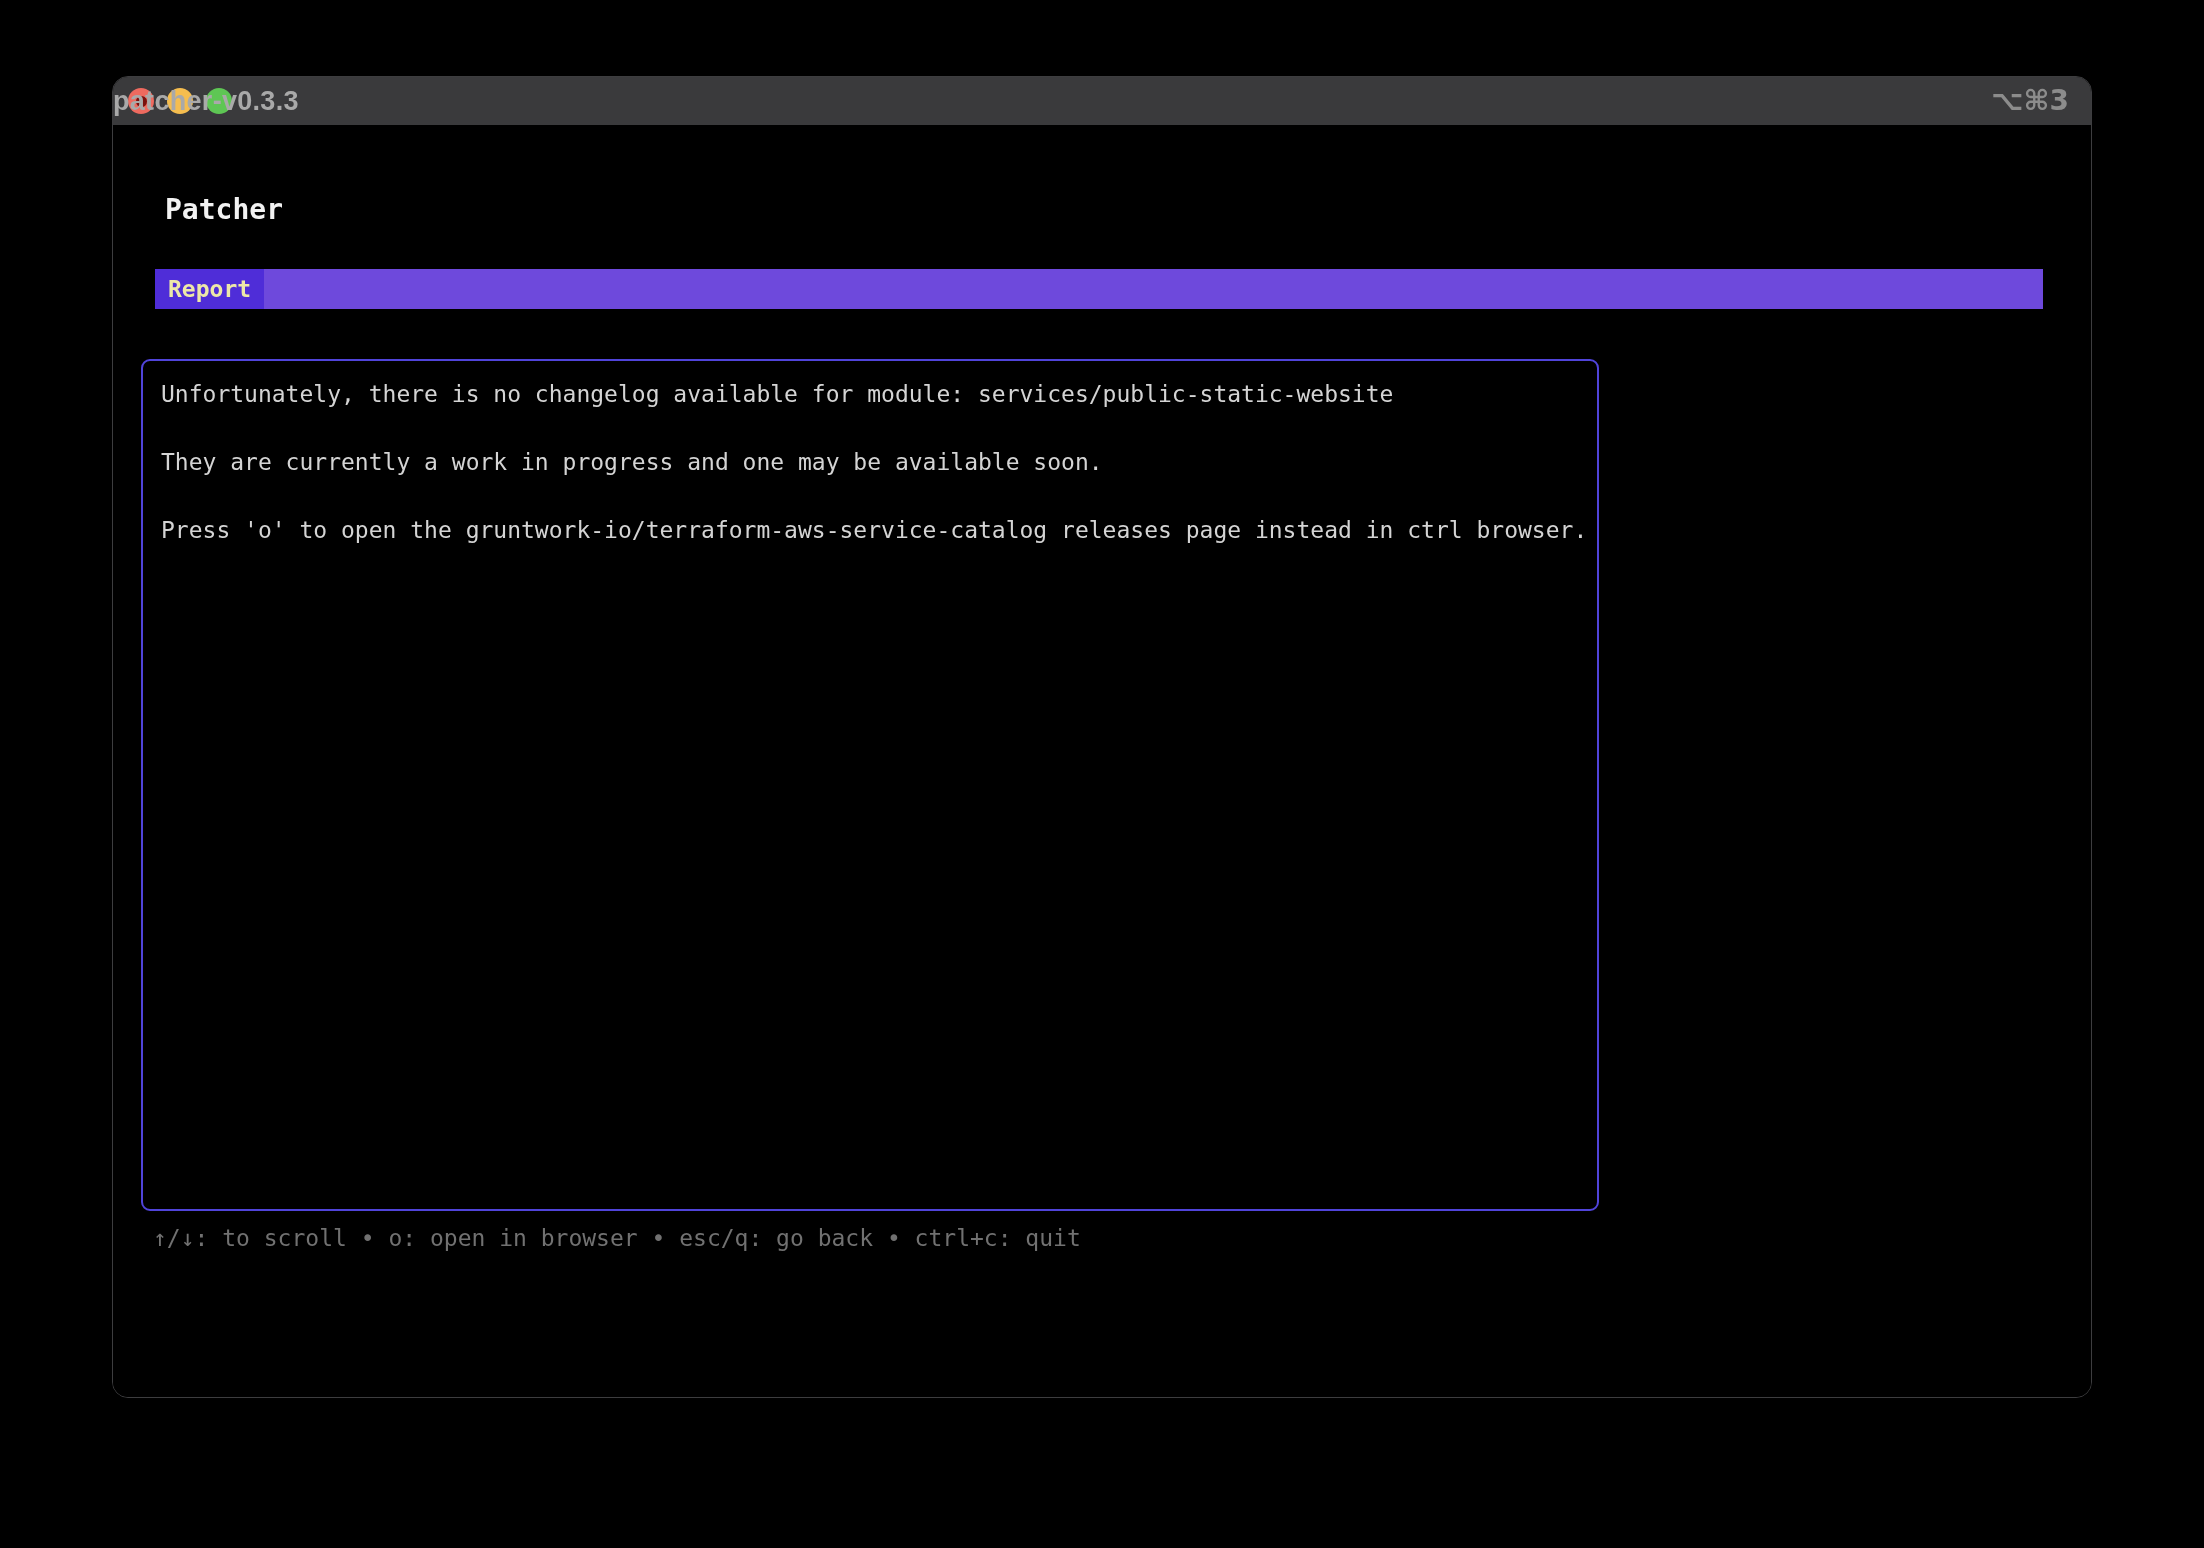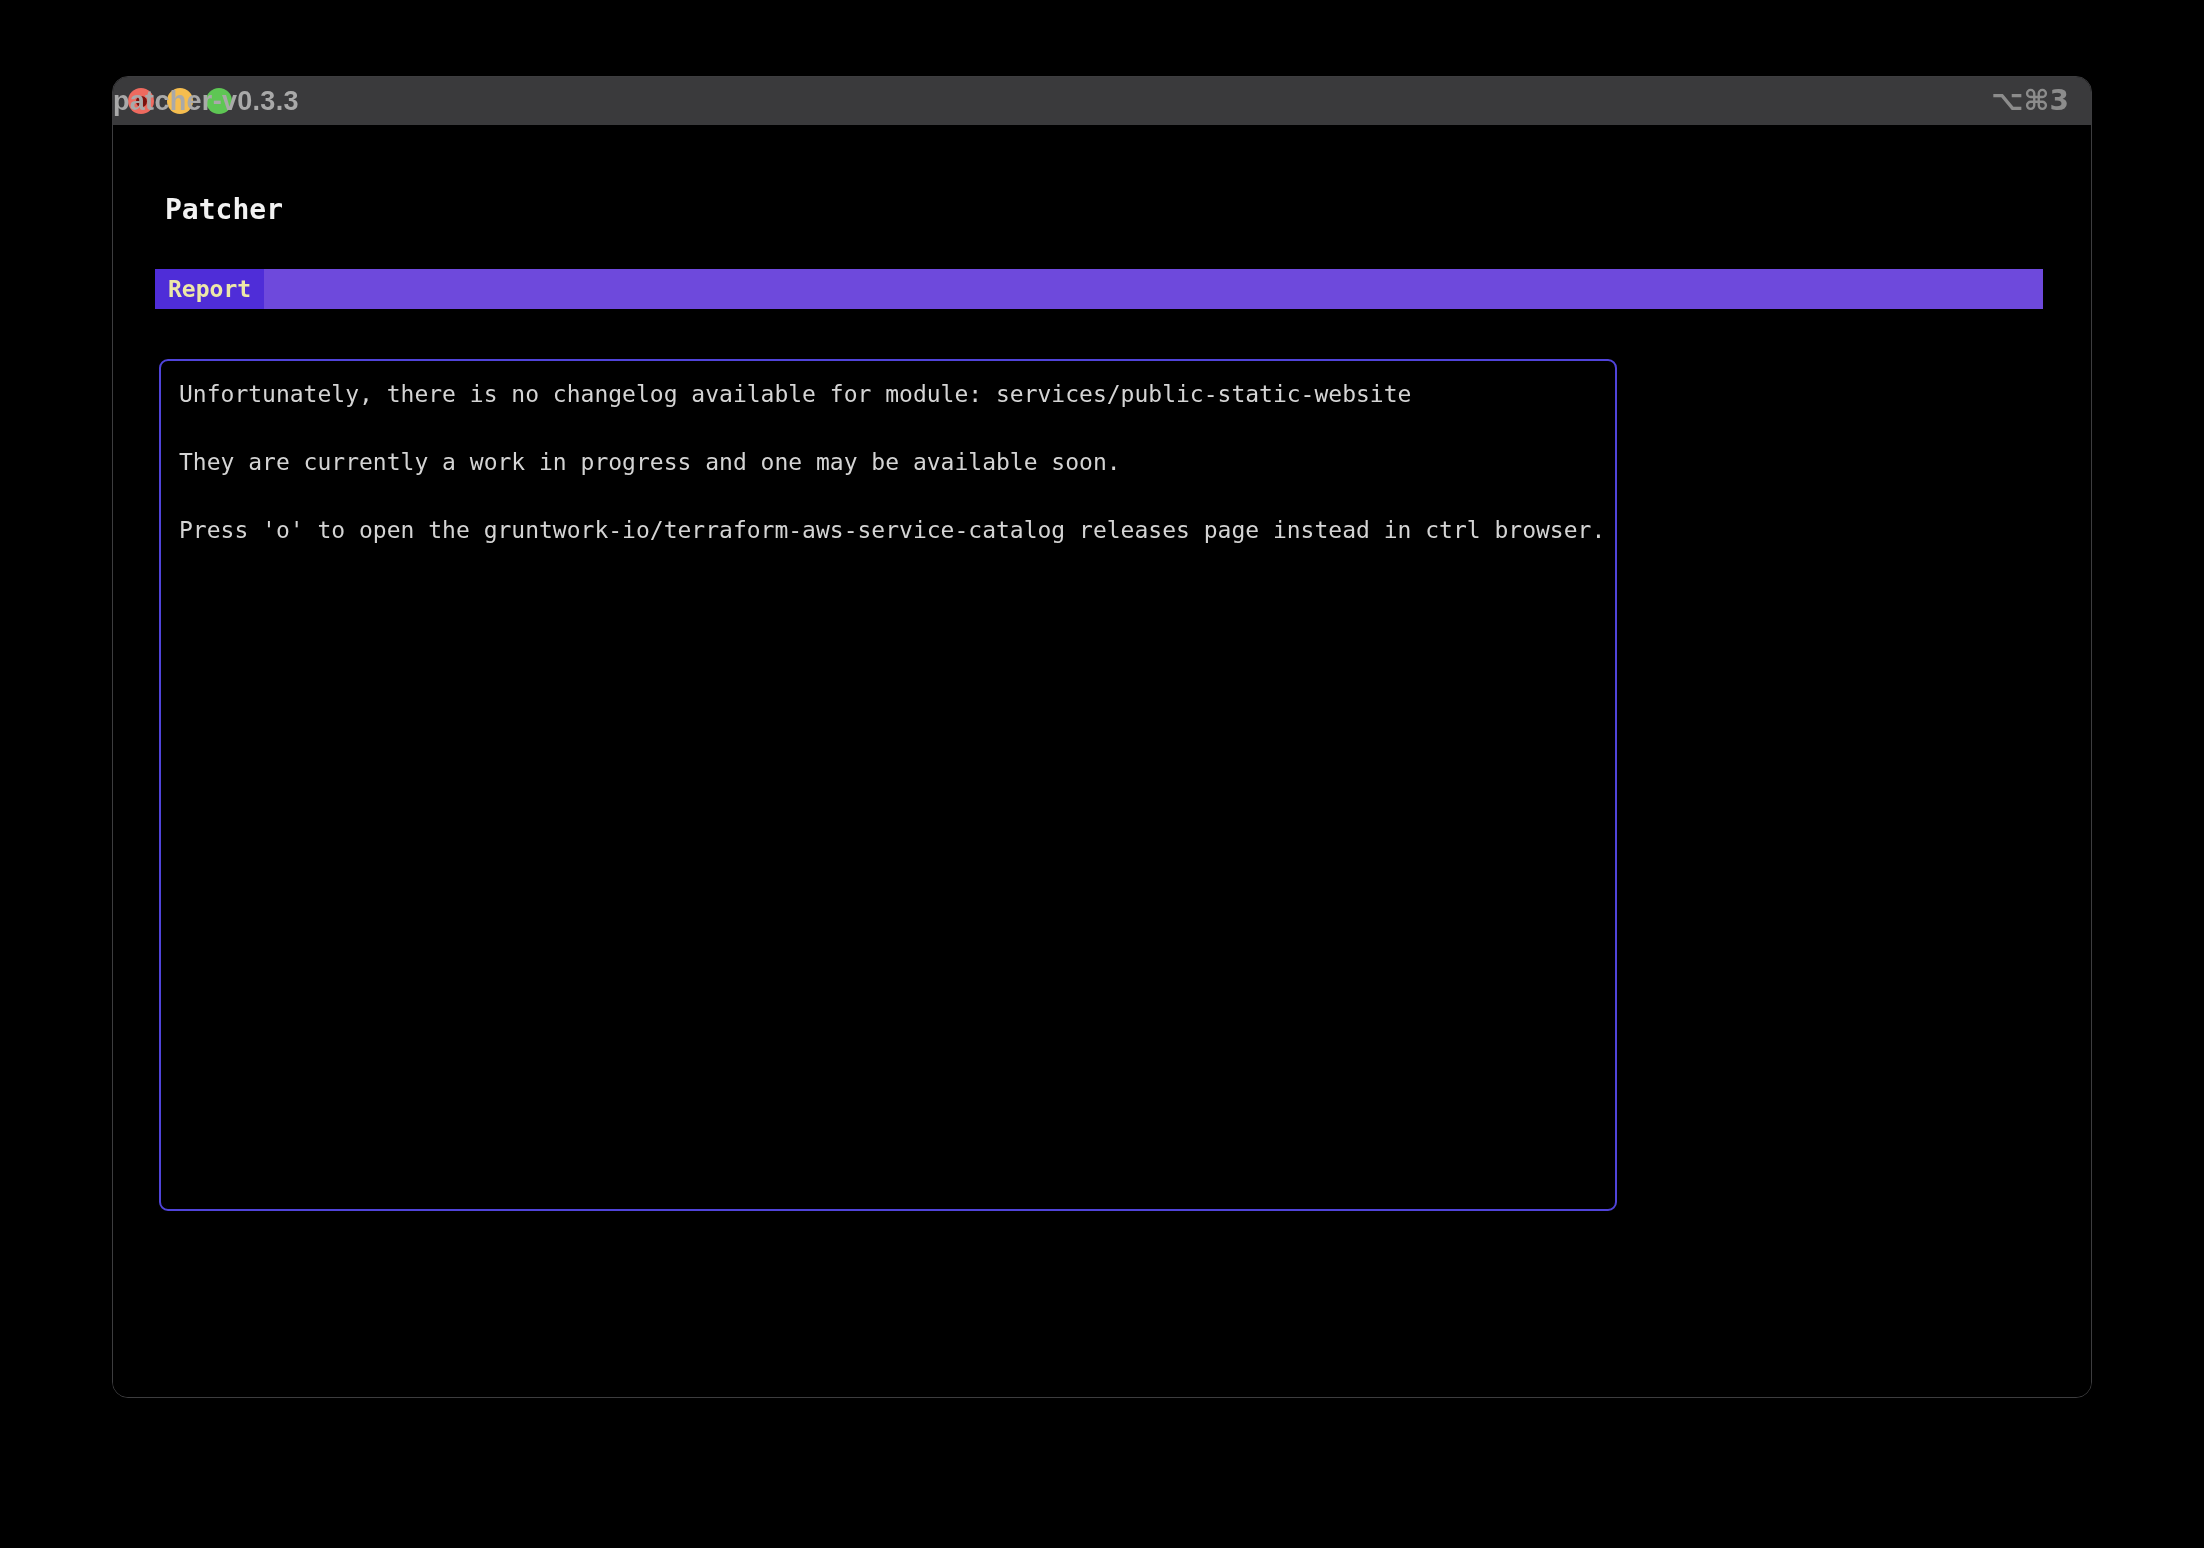--- a/index.html
+++ b/index.html
@@ -113,21 +113,21 @@
     padding: 0 13px;
     background: var(--tab-bg);
     color: var(--tab-text);
     font-weight: bold;
     font-size: 23px;
     white-space: pre;
     cursor: default;
   }
   .report-box {
     position: absolute;
-    left: 46px; top: 234px;
+    left: 28px; top: 234px;
     width: 1458px; height: 852px;
     border: 2px solid var(--box-border);
     border-radius: 9px;
     padding: 16px 18px;
     color: var(--body-text);
     overflow: hidden;
   }
   .report-box .line {
     font-size: 23px;
     line-height: 34px;
@@ -166,15 +166,16 @@
     <div class="tabbar">
       <span class="tab">Report</span>
     </div>
 
     <div class="report-box">
       <p class="line">Unfortunately, there is no changelog available for module: services/public-static-website</p>
       <p class="line">They are currently a work in progress and one may be available soon.</p>
       <p class="line">Press 'o' to open the gruntwork-io/terraform-aws-service-catalog releases page instead in ctrl browser.</p>
     </div>
 
+    <div class="help-bar">↑/↓: to scroll • o: open in browser • esc/q: go back • ctrl+c: quit</div>
 
   </div>
 </div>
 
 </body></html>

